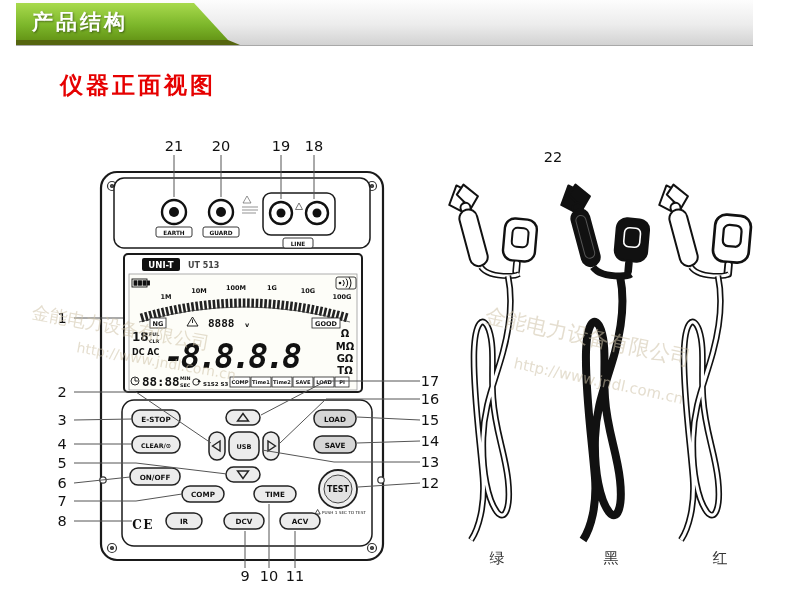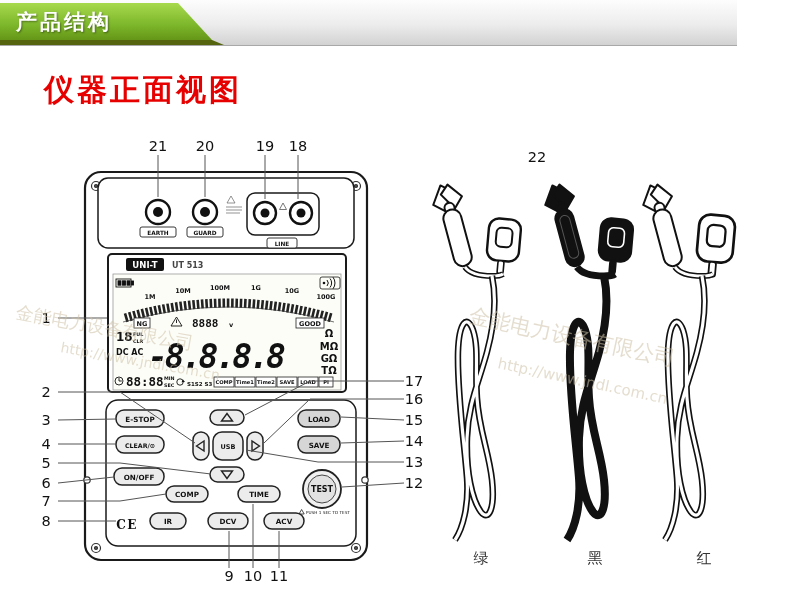--- a/index.html
+++ b/index.html
@@ -1,30 +1,30 @@
 <!DOCTYPE html>
 <html><head>
 <meta charset="utf-8">
 <style>
   html,body{margin:0;padding:0;background:#fff;}
   .stage{position:relative;width:737px;height:612px;background:#fff;overflow:hidden;
-         font-family:"DejaVu Sans",sans-serif;}
+         font-family:"DejaVu Sans",sans-serif;margin-left:16px;}
   
   .topbar{position:absolute;top:0;left:0;width:785px;height:45px;
           background:linear-gradient(180deg,#fdfdfd 0%,#ececec 55%,#d2d2d2 100%);
           border-bottom:1px solid #a8a8a8;}
   .ribbon{position:absolute;top:3px;left:0;width:212px;height:37px;
           background:linear-gradient(180deg,#a8da4d 0%,#7cb62a 60%,#659617 100%);
           clip-path:polygon(0 0,178px 0,212px 100%,0 100%);
           display:flex;align-items:center;padding-left:16px;box-sizing:border-box;}
   .ribbon-shadow{position:absolute;top:40px;left:0;width:224px;height:5px;background:#55650f;
           clip-path:polygon(0 0,212px 0,224px 100%,0 100%);}
   .ribbon-text{color:#fff;font-size:21px;font-weight:bold;letter-spacing:3px;
           text-shadow:1px 1px 2px rgba(0,0,0,.4);}
-  .sec-title{position:absolute;top:70px;left:44px;font-size:30px;font-weight:bold;
+  .sec-title{position:absolute;top:70px;left:44px;font-size:23px;font-weight:bold;
           color:#e60000;letter-spacing:3px;}
   svg{position:absolute;top:0;left:0;}
   
   .co{font:14.5px "DejaVu Sans",sans-serif;fill:#111;text-anchor:middle;}
   .ldr{stroke:#555;stroke-width:1;fill:none;}
   .body{fill:#fff;stroke:#1a1a1a;stroke-width:2.2;}
   .panel{fill:#fff;stroke:#1a1a1a;stroke-width:1.5;}
   .tplate{fill:#fff;stroke:#222;stroke-width:0.9;}
   .tlab{font:bold 5.8px "DejaVu Sans",sans-serif;fill:#111;text-anchor:middle;}
   .btn{fill:#ececec;stroke:#222;stroke-width:1.5;}

